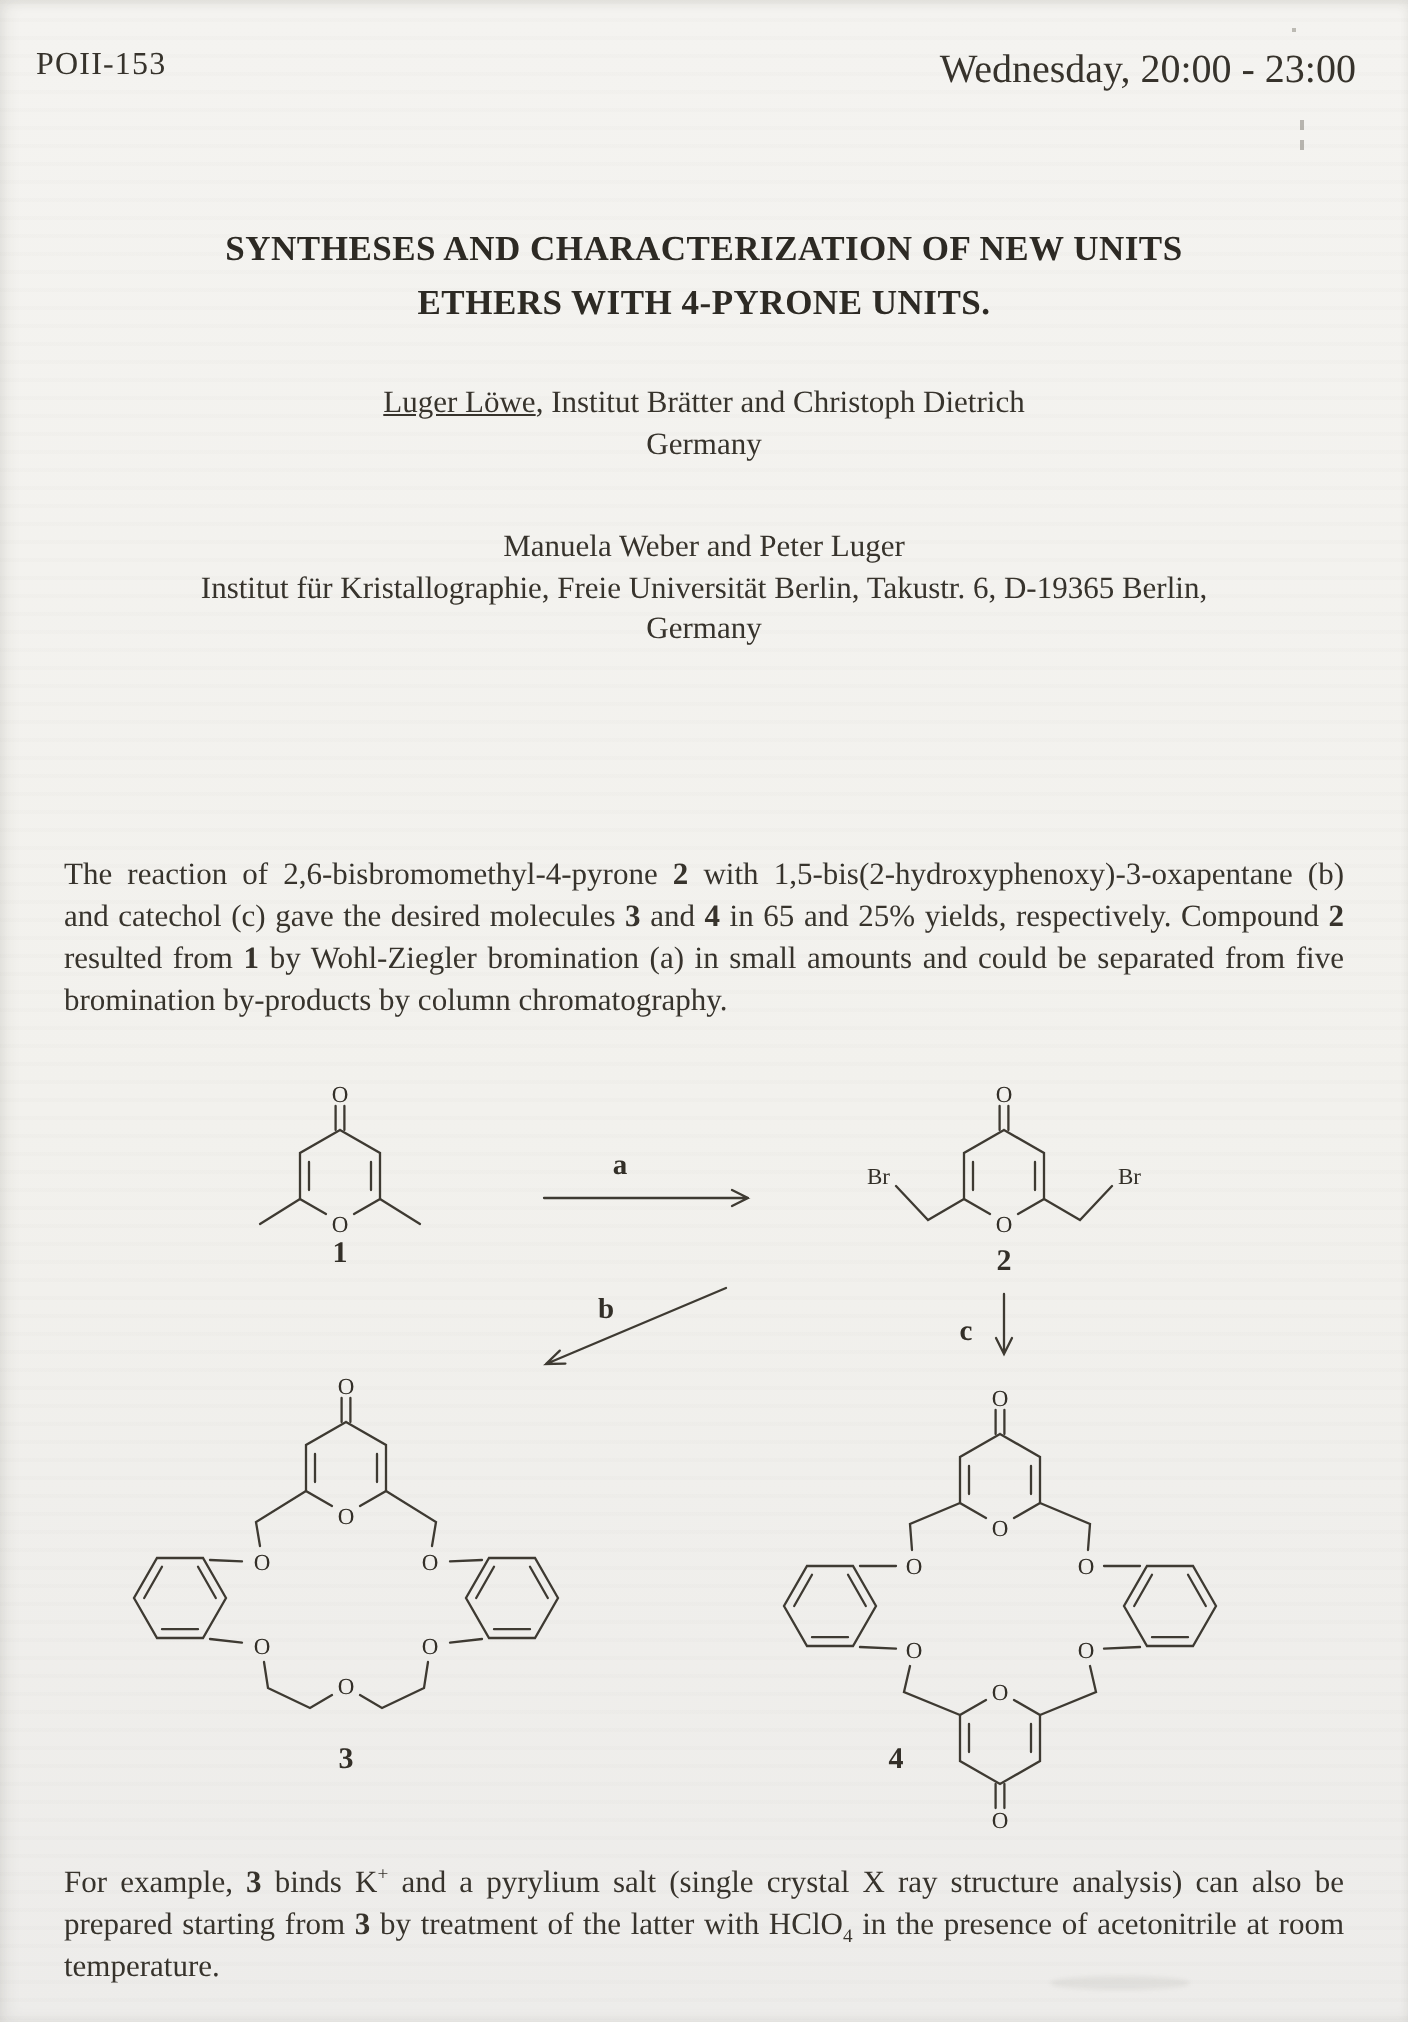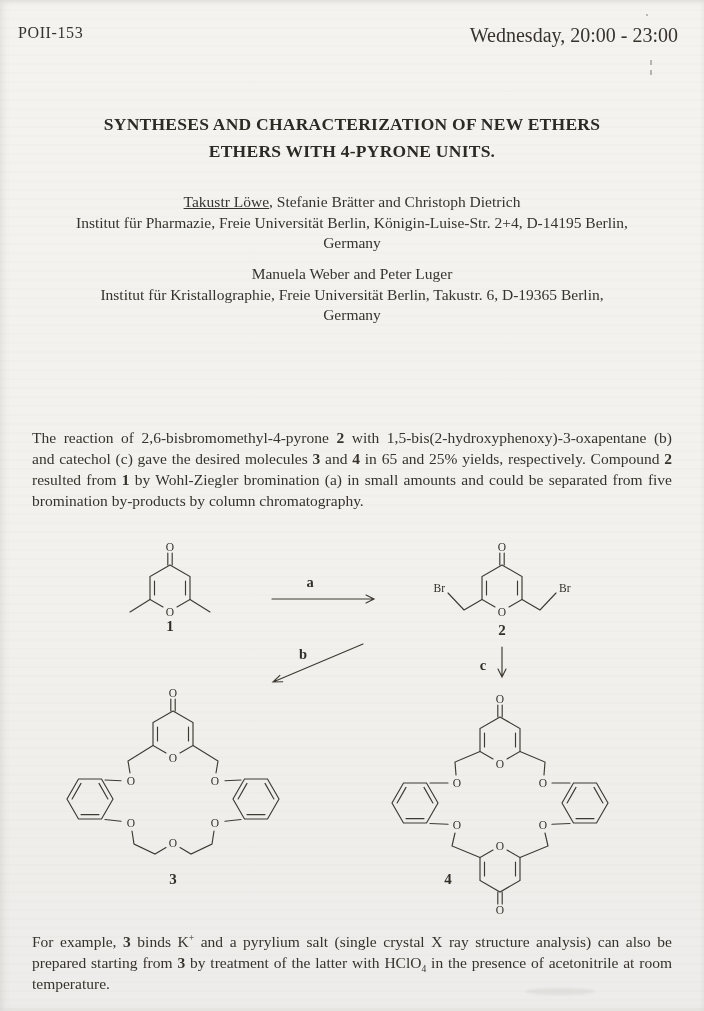--- a/index.html
+++ b/index.html
@@ -37,27 +37,26 @@
 </style>
 </head>
 <body>
 
 <div class="page">
 
   <div class="hdr-left">POII-153</div>
   <div class="hdr-right">Wednesday, 20:00 - 23:00</div>
 
   <div class="title">
-    <div>SYNTHESES AND CHARACTERIZATION OF NEW ETHERS</div>
+    <div>SYNTHESES AND CHARACTERIZATION OF NEW UNITS</div>
     <div>ETHERS WITH 4-PYRONE UNITS.</div>
   </div>
 
   <div class="authors-1">
-    <div><span style="text-decoration: underline;">Takustr Löwe</span><span>, Stefanie Brätter and Christoph Dietrich</span></div>
-    <div>Institut für Pharmazie, Freie Universität Berlin, Königin-Luise-Str. 2+4, D-14195 Berlin,</div>
+    <div><span style="text-decoration: underline;">Luger Löwe</span><span>, Institut Brätter and Christoph Dietrich</span></div>
     <div>Germany</div>
   </div>
 
   <div class="authors-2">
     <div>Manuela Weber and Peter Luger</div>
     <div>Institut für Kristallographie, Freie Universität Berlin, Takustr. 6, D-19365 Berlin,</div>
     <div>Germany</div>
   </div>
 
   <div class="para p2"><span>The reaction of 2,6-bisbromomethyl-4-pyrone </span><span style="font-weight: bold;">2</span><span> with 1,5-bis(2-hydroxyphenoxy)-3-oxapentane (b) and catechol (c) gave the desired molecules </span><span style="font-weight: bold;">3</span><span> and </span><span style="font-weight: bold;">4</span><span> in 65 and 25% yields, respectively. Compound </span><span style="font-weight: bold;">2</span><span> resulted from </span><span style="font-weight: bold;">1</span><span> by Wohl-Ziegler bromination (a) in small amounts and could be separated from five bromination by-products by column chromatography.</span></div>

